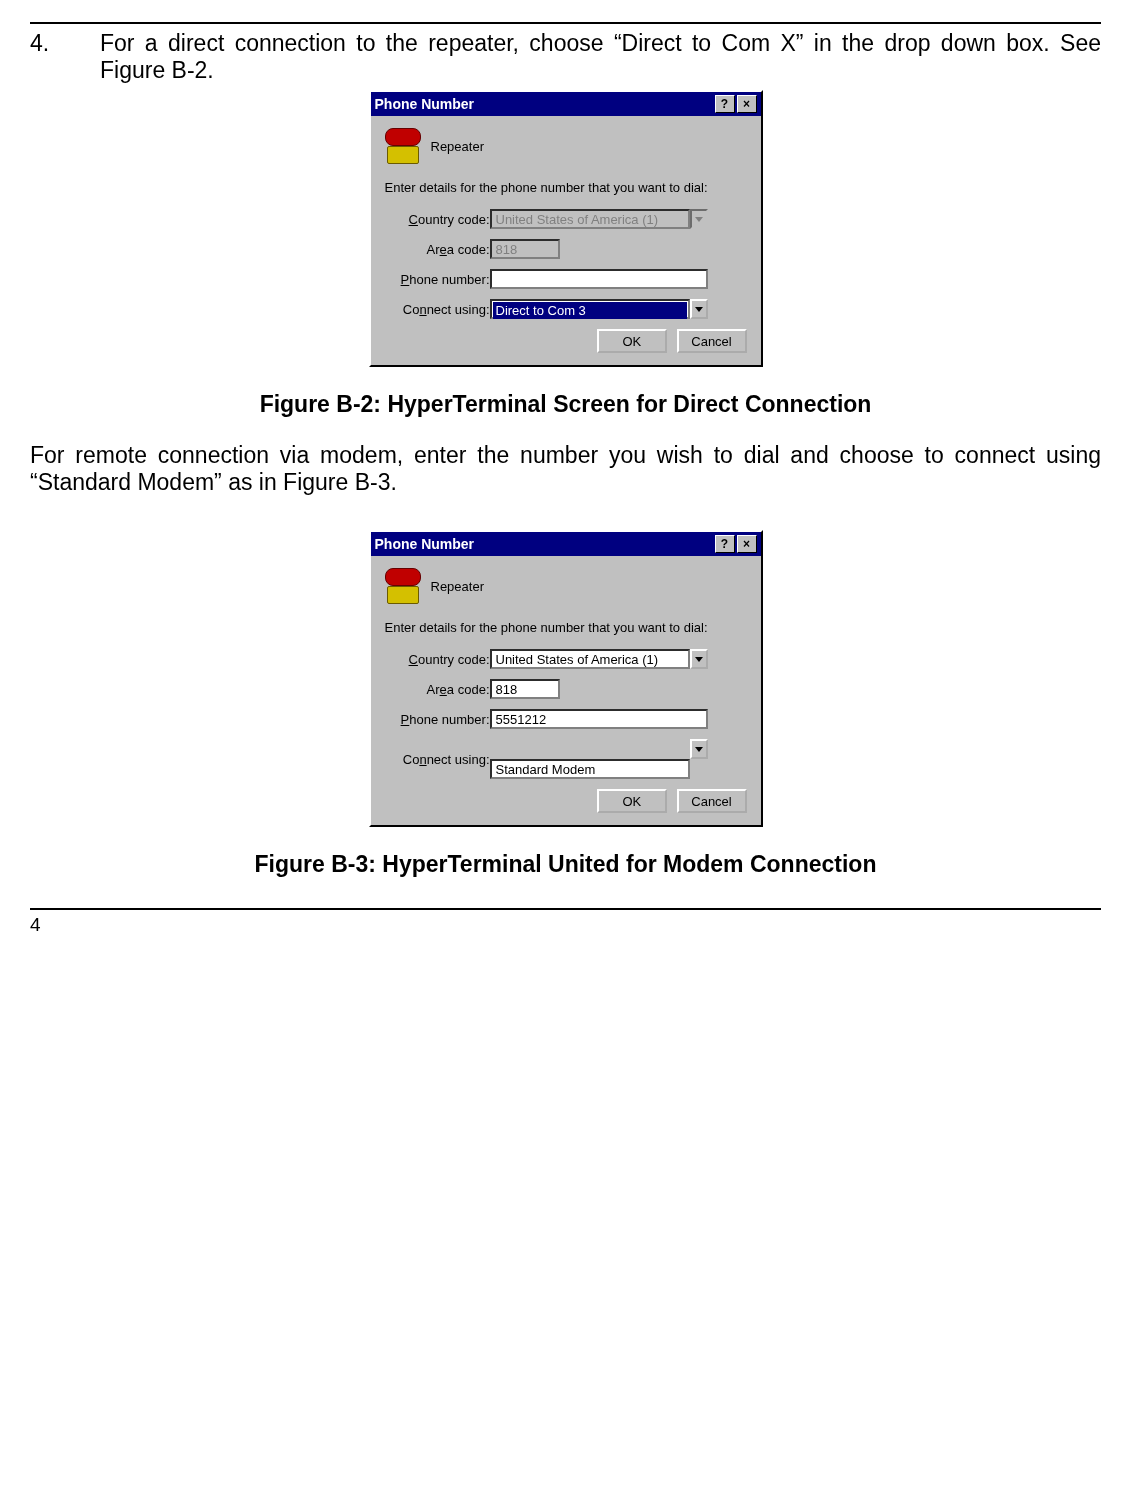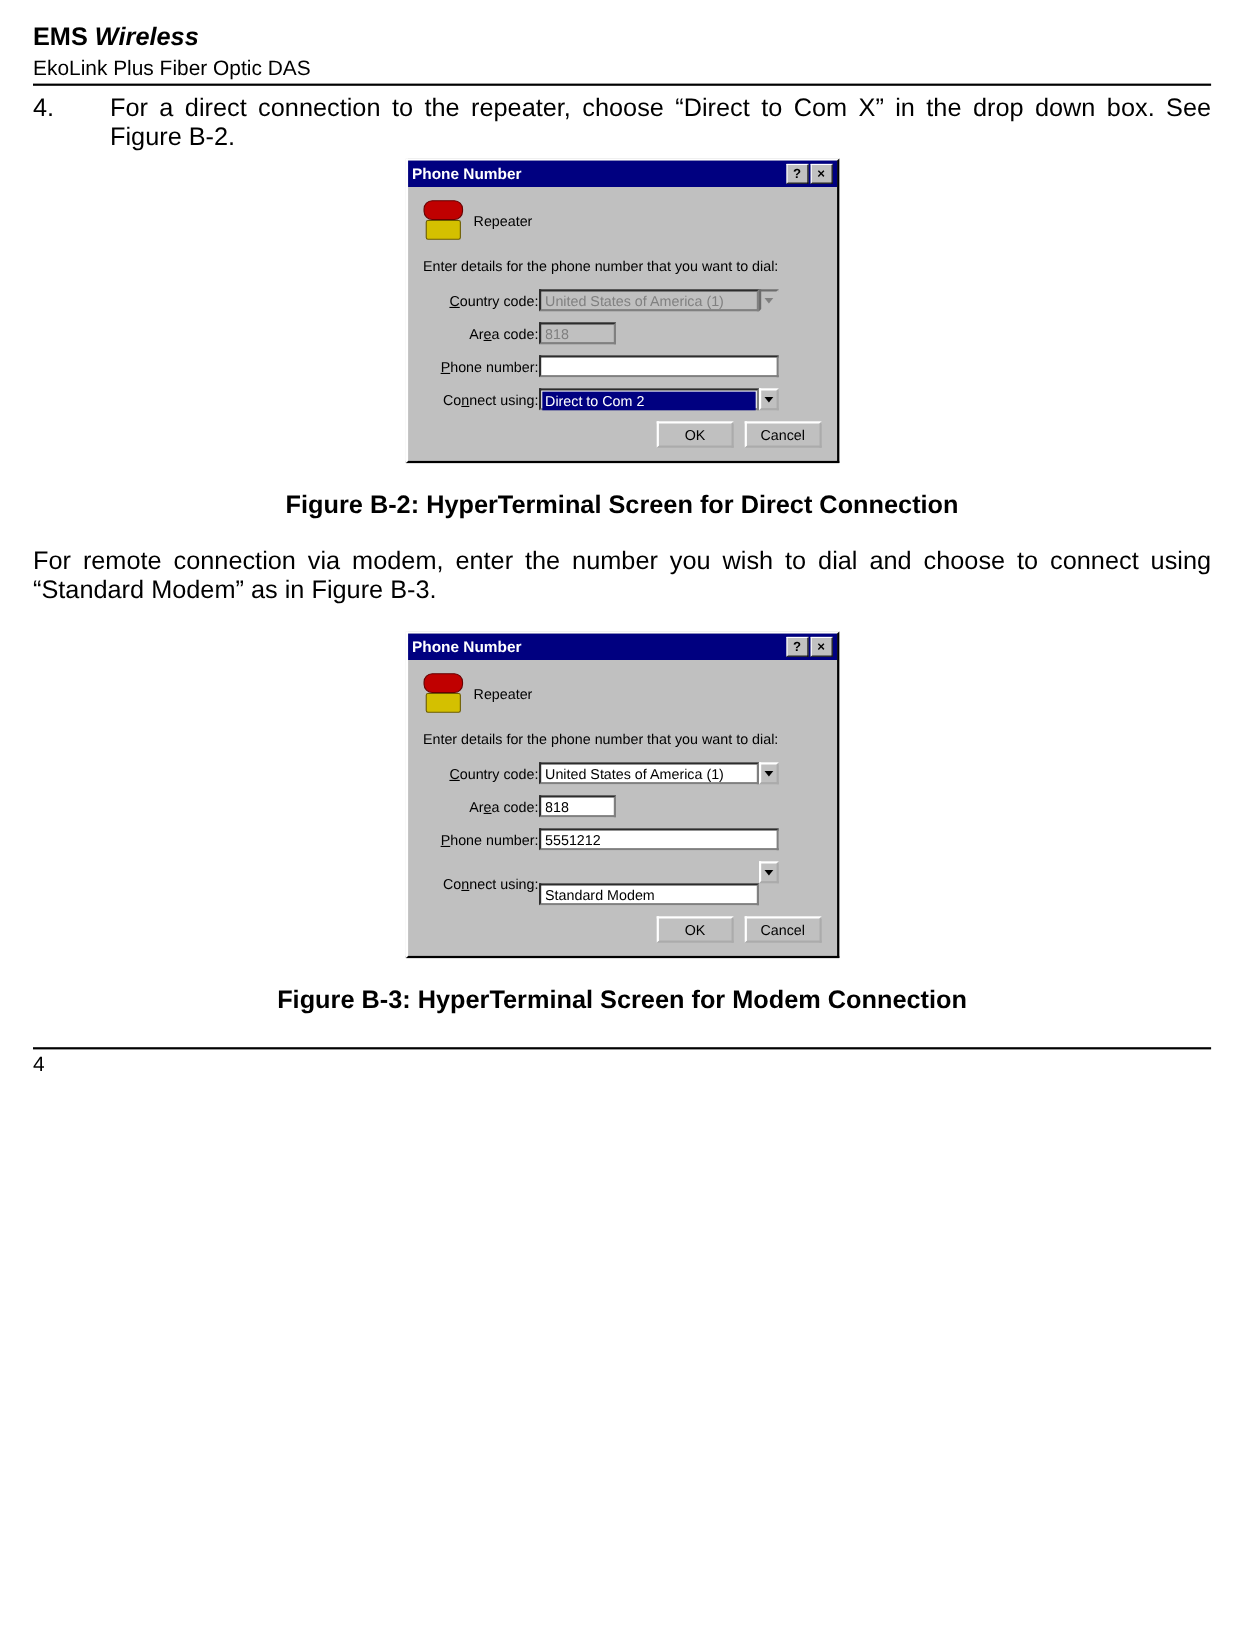--- a/index.html
+++ b/index.html
@@ -16,21 +16,21 @@
   }
   .hdr-bold-italic { font-weight: bold; }
   .hdr-bold-italic .w { font-style: italic; }
   .hdr-sub { font-size: 19px; }
   hr.hdr-line { border: none; border-top: 2px solid #000; margin: 2px 0 6px 0; }
   .step { display: flex; }
   .step-num { width: 30px; flex-shrink: 0; }
   .step-text { flex: 1; text-align: justify; margin-left: 40px; }
   .fig-block { text-align: center; margin: 6px 0 20px 0; }
   .fig-caption { font-weight: bold; font-size: 23px; margin: 24px 0 24px 0; }
-  .para { text-align: justify; margin: 6px 0 24px 0; }
+  .para { text-align: justify; margin: 6px 0 34px 0; }
 
   
   .dlg {
     display: inline-block;
     text-align: left;
     background: #c0c0c0;
     border: 2px solid #000;
     border-top-color: #fff;
     border-left-color: #fff;
     width: 390px;
@@ -114,24 +114,20 @@
   }
   .ul { text-decoration: underline; }
 
   .footer-line { border: none; border-top: 2px solid #000; margin: 30px 0 4px 0; }
   .page-num { font-size: 19px; }
 </style>
 </head>
 <body>
 <div class="page">
 
-<div>
-  <span class="hdr-bold-italic"><span>EMS </span><span class="w">Wireless</span></span><br>
-  <span class="hdr-sub">EkoLink Plus Fiber Optic DAS</span>
-</div>
 <hr class="hdr-line">
 
 <div class="step">
   <div class="step-num">4.</div>
   <div class="step-text">For a direct connection to the repeater, choose “Direct to Com X” in the drop down box. See Figure B-2.</div>
 </div>
 
 <div class="fig-block">
   <div class="dlg">
     <div class="titlebar">
@@ -164,21 +160,21 @@
 
       <div class="frow">
         <label><span class="ul">P</span><span>hone number:</span></label>
         <input class="inp" style="width: 218px;" value="">
       </div>
 
       <div class="frow">
         <label><span>Co</span><span class="ul">n</span><span>nect using:</span></label>
         <div class="sel-wrap">
           <div class="inp" style="width:200px; padding:0;">
-            <div class="highlighted" style="padding:1px 3px; margin:1px;">Direct to Com 2</div>
+            <div class="highlighted" style="padding:1px 3px; margin:1px;">Direct to Com 3</div>
           </div>
           <div class="sel-btn"></div>
         </div>
       </div>
 
       <div class="btn-row">
         <button class="winbtn">OK</button>
         <button class="winbtn">Cancel</button>
       </div>
     </div>
@@ -230,19 +226,19 @@
           <div class="sel-btn"></div>
         </div>
       </div>
 
       <div class="btn-row">
         <button class="winbtn">OK</button>
         <button class="winbtn">Cancel</button>
       </div>
     </div>
   </div>
-  <div class="fig-caption">Figure B-3: HyperTerminal Screen for Modem Connection</div>
+  <div class="fig-caption">Figure B-3: HyperTerminal United for Modem Connection</div>
 </div>
 
 <hr class="footer-line">
 <div class="page-num">4</div>
 
 </div>
 
 </body></html>

